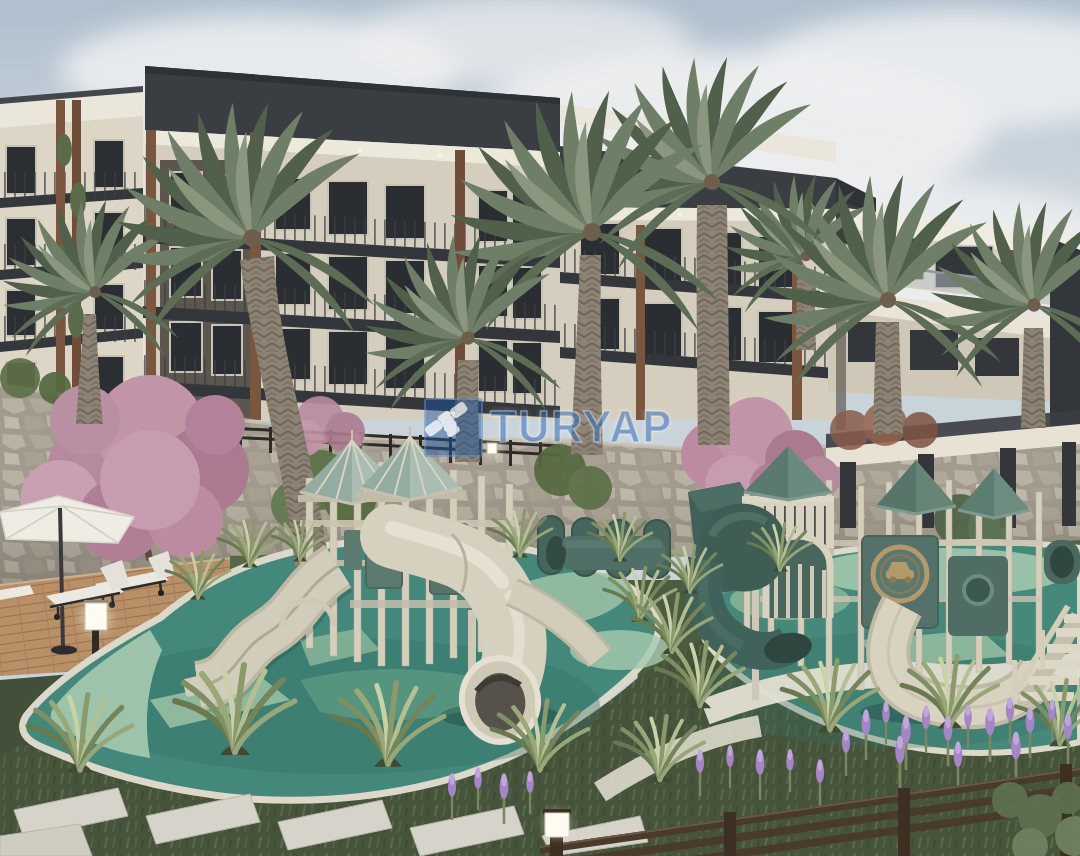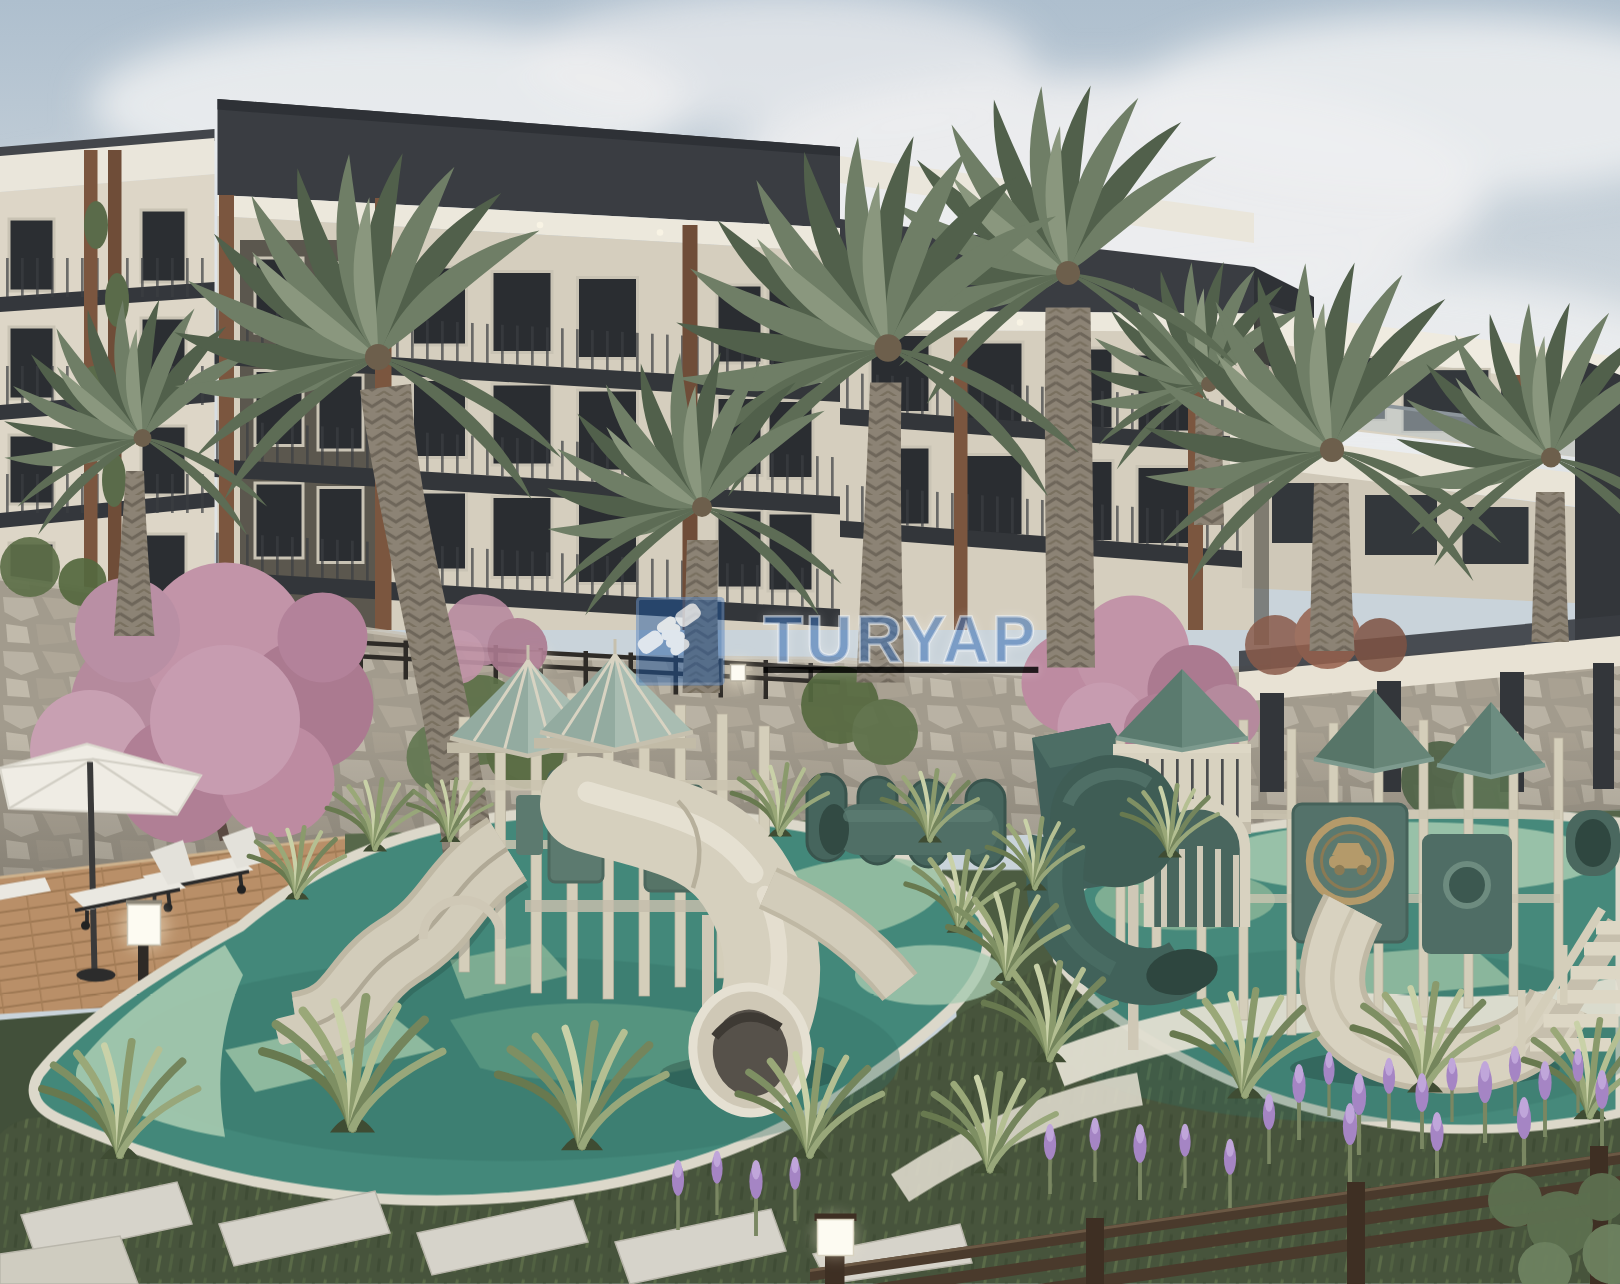--- a/index.html
+++ b/index.html
@@ -1,18 +1,18 @@
 <!DOCTYPE html>
 <html><head>
 <meta charset="utf-8">
 <style>
   html,body{margin:0;padding:0;background:#222;}
   .scene{position:relative;width:1080px;height:856px;overflow:hidden;font-family:"Liberation Sans",sans-serif;background:#c9d3da;}
   .scene svg{position:absolute;left:0;top:0;display:block;}
-  .watermark{position:absolute;left:424px;top:398px;display:flex;align-items:center;gap:26px;opacity:.82;pointer-events:none;text-decoration:underline;}
+  .watermark{position:absolute;left:424px;top:398px;display:flex;align-items:center;gap:7px;opacity:.82;pointer-events:none;}
   .wm-icon{width:59px;height:59px;background:rgba(28,86,163,.58);border-radius:3px;display:flex;align-items:center;justify-content:center;box-shadow:inset 0 0 0 2px rgba(255,255,255,.22);}
   .wm-text{font-weight:700;font-size:43px;line-height:1;letter-spacing:2px;color:rgba(38,97,173,.62);-webkit-text-stroke:1.5px rgba(242,246,250,.5);text-shadow:0 0 7px rgba(255,255,255,.4);transform:scaleY(1.03);}
 </style>
 </head>
 <body>
 
 <div class="scene">
 <svg width="1080" height="856" viewBox="0 0 1080 856">
 <defs>
   <linearGradient id="skyG" x1="0" y1="0" x2="0" y2="1">

